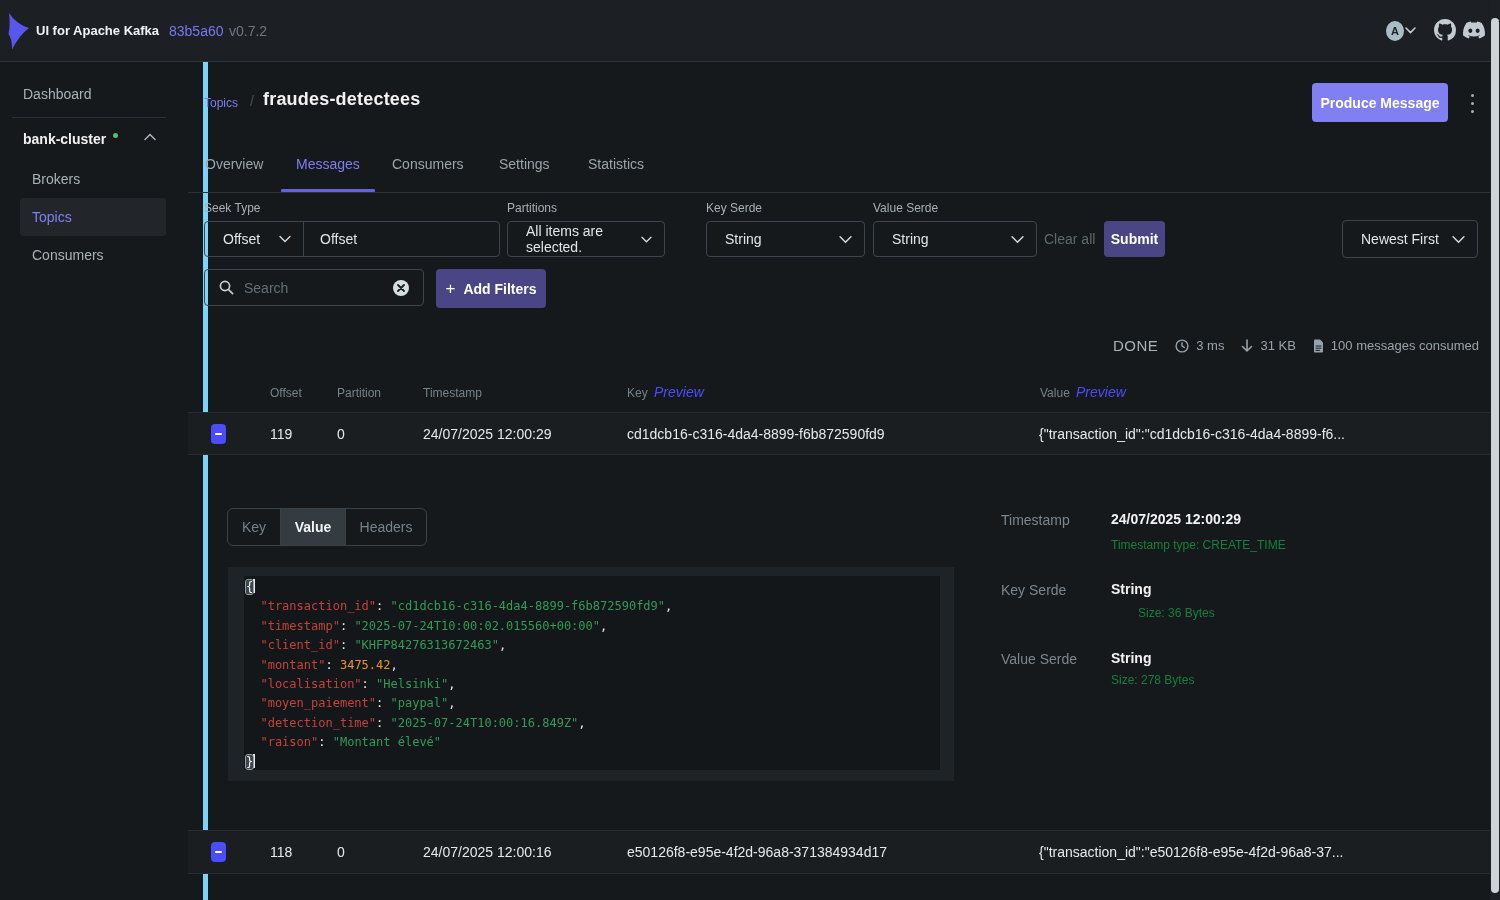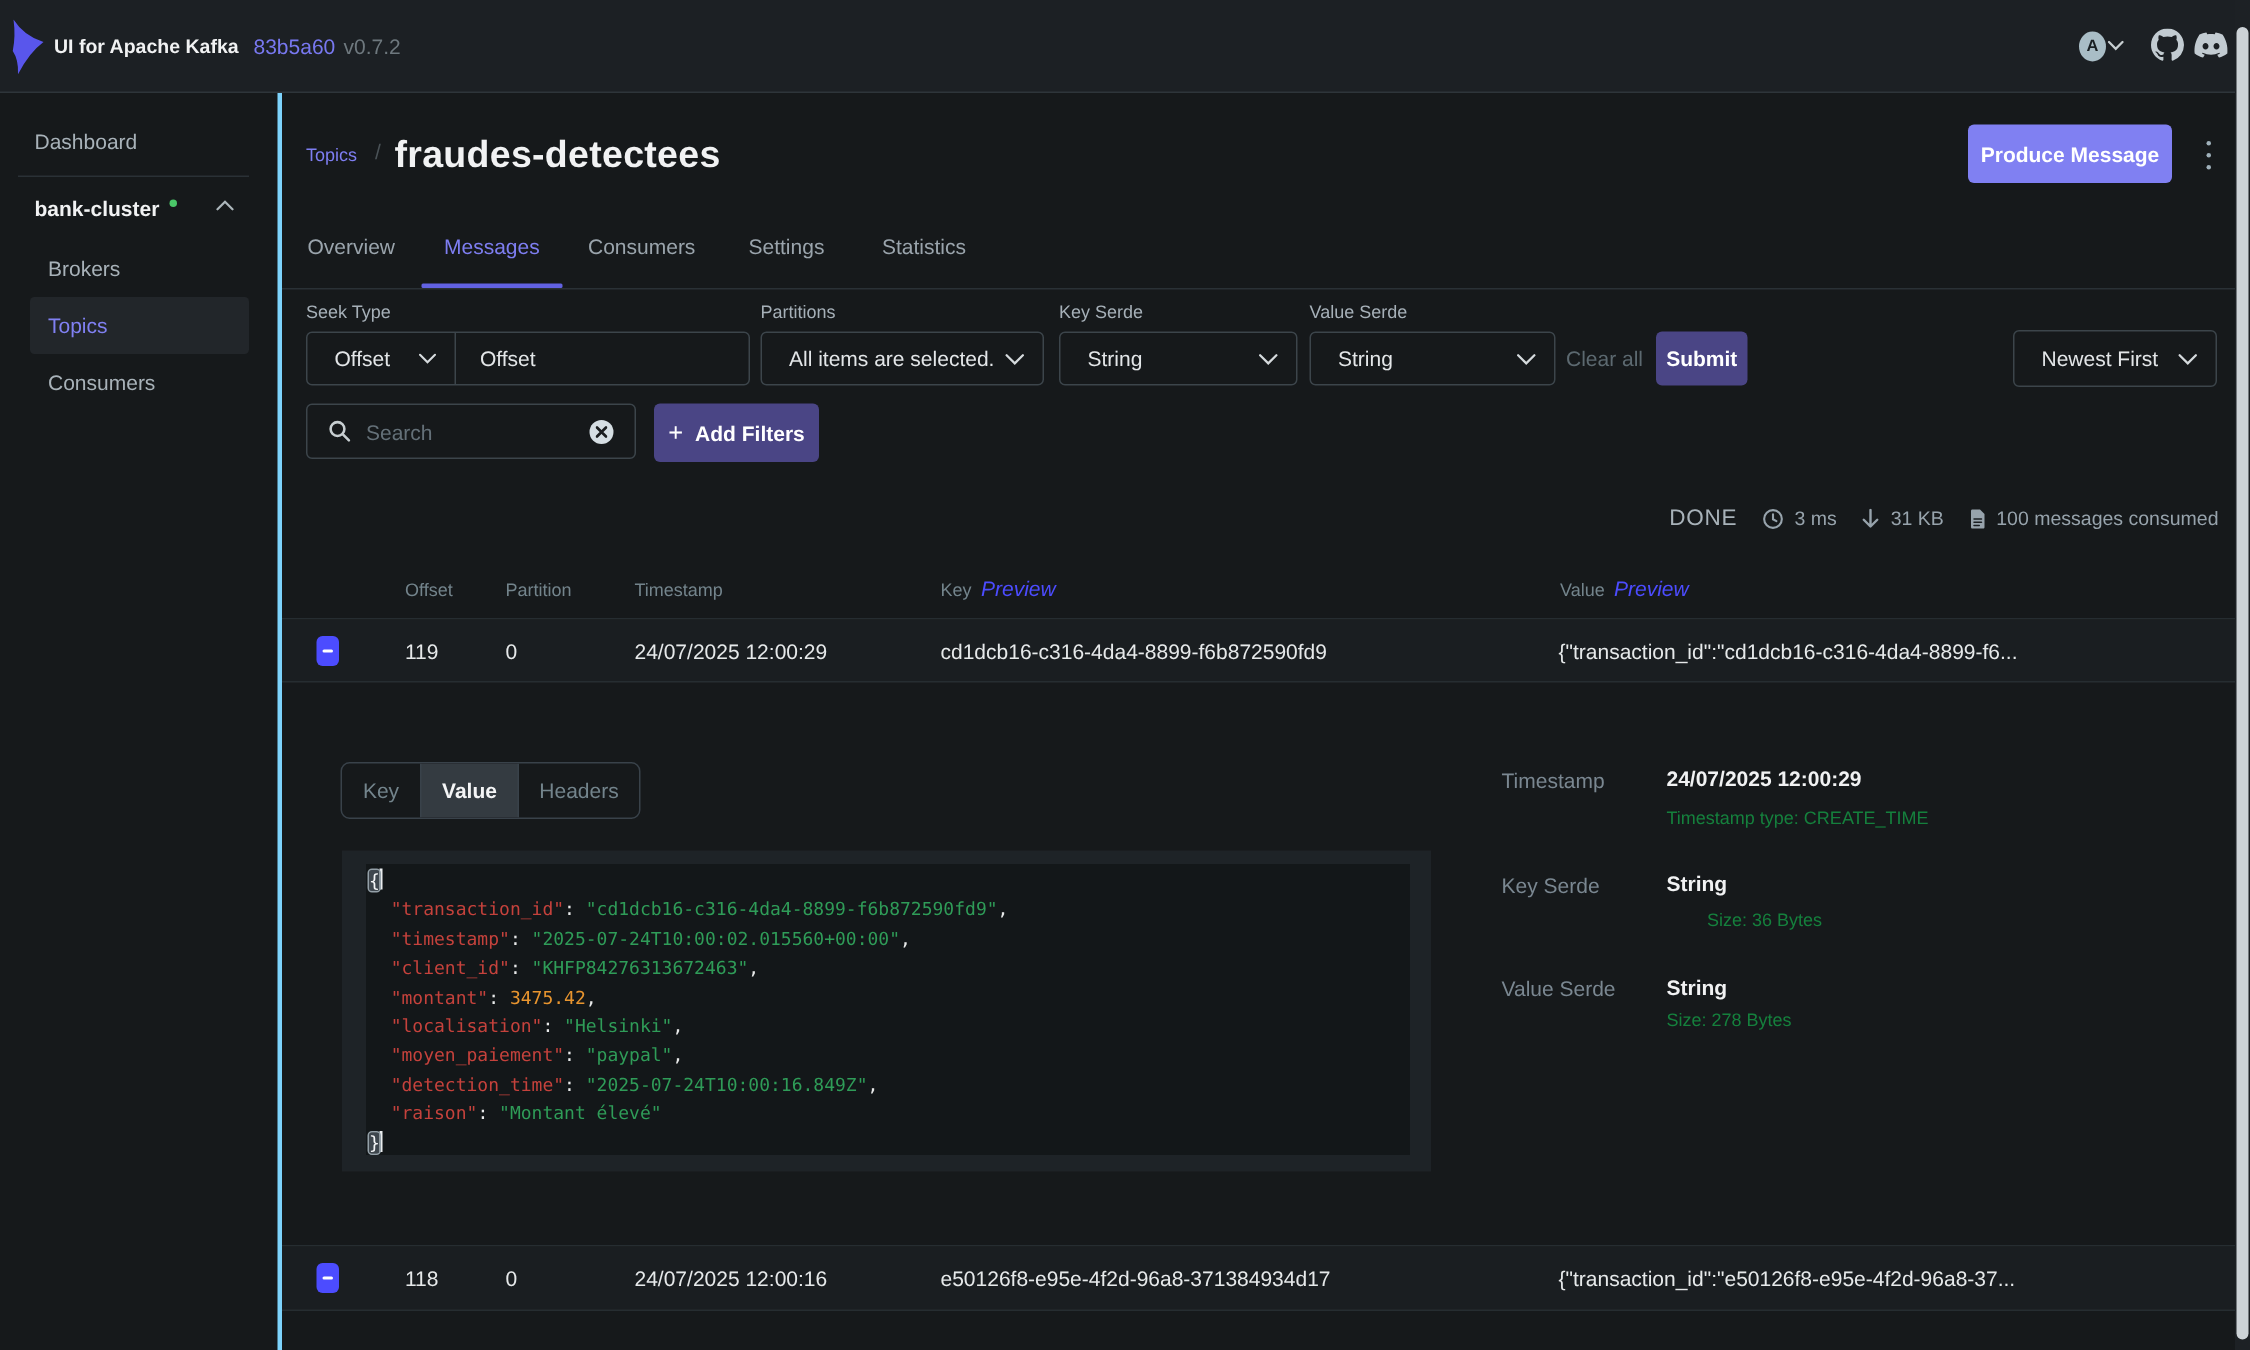--- a/index.html
+++ b/index.html
@@ -14,36 +14,36 @@
   .app-title { left:36px; top:0; height:62px; line-height:62px; font-size:13px; font-weight:bold; color:#F1F2F3; }
   .commit { left:169px; top:0; height:62px; line-height:62px; font-size:14px; color:#7878F0; text-decoration:none; cursor:pointer; }
   .version { left:229px; top:0; height:62px; line-height:62px; font-size:14px; color:#6E787E; }
   .avatar { left:1386px; top:21px; width:18px; height:20px; border-radius:50%; background:#A9BDC6; color:#1A2023;
             font-size:11px; font-weight:bold; text-align:center; line-height:20px; }
   .avatar-chevron { left:1405px; top:27px; }
   .gh-icon { left:1434px; top:19px; }
   .dc-icon { left:1462px; top:19px; }
 
   
-  .sidebar { left:0; top:62px; width:188px; height:838px; background:#16191B; border-right:3px solid #7dd3fc; }
+  .sidebar { left:0; top:62px; width:208px; height:838px; background:#16191B; border-right:5px solid #7dd3fc; }
   .side-item { position:absolute; left:0; width:188px; height:38px; line-height:38px; font-size:14px; color:#A8B2B9; cursor:pointer; }
   .side-dashboard { top:13px; padding-left:23px; }
   .side-divider { position:absolute; left:12px; top:55px; width:154px; height:1px; background:#2A3136; }
   .side-cluster { top:58px; padding-left:23px; color:#F1F2F3; font-weight:bold; }
   .cluster-dot { display:inline-block; width:5px; height:5px; border-radius:50%; background:#4AC768; vertical-align:6px; margin-left:7px; }
   .cluster-chevron { position:absolute; left:144px; top:13px; }
   .side-brokers { top:98px; padding-left:32px; }
   .side-topics-wrap { position:absolute; left:20px; top:136px; width:146px; height:38px; background:#22262A; border-radius:3px; }
   .side-topics { top:136px; padding-left:32px; color:#8080F2; font-weight:500; }
   .side-consumers { top:174px; padding-left:32px; }
 
   
   .crumb-root { left:204px; top:96px; font-size:12px; color:#7E7EF1; cursor:pointer; }
   .crumb-sep { left:250px; top:93px; font-size:14px; color:#4A5257; }
-  .page-title { left:263px; top:89px; font-size:25px; font-weight:bold; color:#F1F2F3; letter-spacing:.2px; }
+  .page-title { left:263px; top:89px; font-size:18px; font-weight:bold; color:#F1F2F3; letter-spacing:.2px; }
   .produce-btn { left:1312px; top:83px; width:136px; height:39px; background:#8080F2; border:none; border-radius:4px;
                  color:#FFFFFF; font-size:14px; font-weight:600; font-family:inherit; cursor:pointer; }
   .kebab { left:1464px; top:85px; width:16px; height:36px; display:flex; flex-direction:column; align-items:center;
            justify-content:center; gap:5px; cursor:pointer; }
   .kebab i { width:3px; height:3px; border-radius:50%; background:#9FB0BA; }
 
   
   .tabbar-border { left:188px; top:192px; width:1312px; height:1px; background:#2A3136; }
   .tab { top:150px; height:28px; line-height:28px; font-size:14px; color:#9AA4AC; cursor:pointer; }
   .tab.active { color:#7E7EF1; font-weight:500; }
@@ -52,21 +52,21 @@
   
   .flabel { top:201px; font-size:12px; font-weight:500; color:#A6B0B8; }
   .control { border:1px solid #3C454B; border-radius:4px; background:transparent; color:#E3E6E8; font-size:14px; }
   .select { display:flex; align-items:center; justify-content:space-between; padding:0 12px 0 18px; height:36px; cursor:pointer; }
   .seek-joined { left:204px; top:221px; width:296px; height:36px; display:flex; }
   .seek-select { flex:0 0 99px; width:99px; border-right:1px solid #3C454B; display:flex; align-items:center; justify-content:space-between;
                  padding:0 12px 0 18px; cursor:pointer; }
   .seek-input { flex:1; background:transparent; border:none; outline:none; color:#E3E6E8; font-size:14px;
                 font-family:inherit; padding:0 16px; }
   .seek-input::placeholder { color:#E3E6E8; opacity:1; }
-  .partitions-select { left:507px; top:221px; width:189px; }
+  .partitions-select { left:507px; top:221px; width:158px; }
   .keyserde-select { left:706px; top:221px; width:159px; }
   .valueserde-select { left:873px; top:221px; width:164px; }
   .clear-all { left:1044px; top:231px; font-size:14px; color:#5C6970; cursor:pointer; }
   .submit-btn { left:1104px; top:221px; width:61px; height:36px; background:#4A4585; border:none; border-radius:4px;
                 color:#FFFFFF; font-size:14px; font-weight:600; font-family:inherit; cursor:pointer; }
   .order-select { left:1342px; top:220px; width:136px; height:38px; }
 
   .search-box { left:204px; top:269px; width:220px; height:37px; display:flex; align-items:center; padding:0 14px 0 13px; }
   .search-input { flex:1; background:transparent; border:none; outline:none; color:#E3E6E8; font-size:14px;
                   font-family:inherit; margin-left:9px; min-width:0; }

